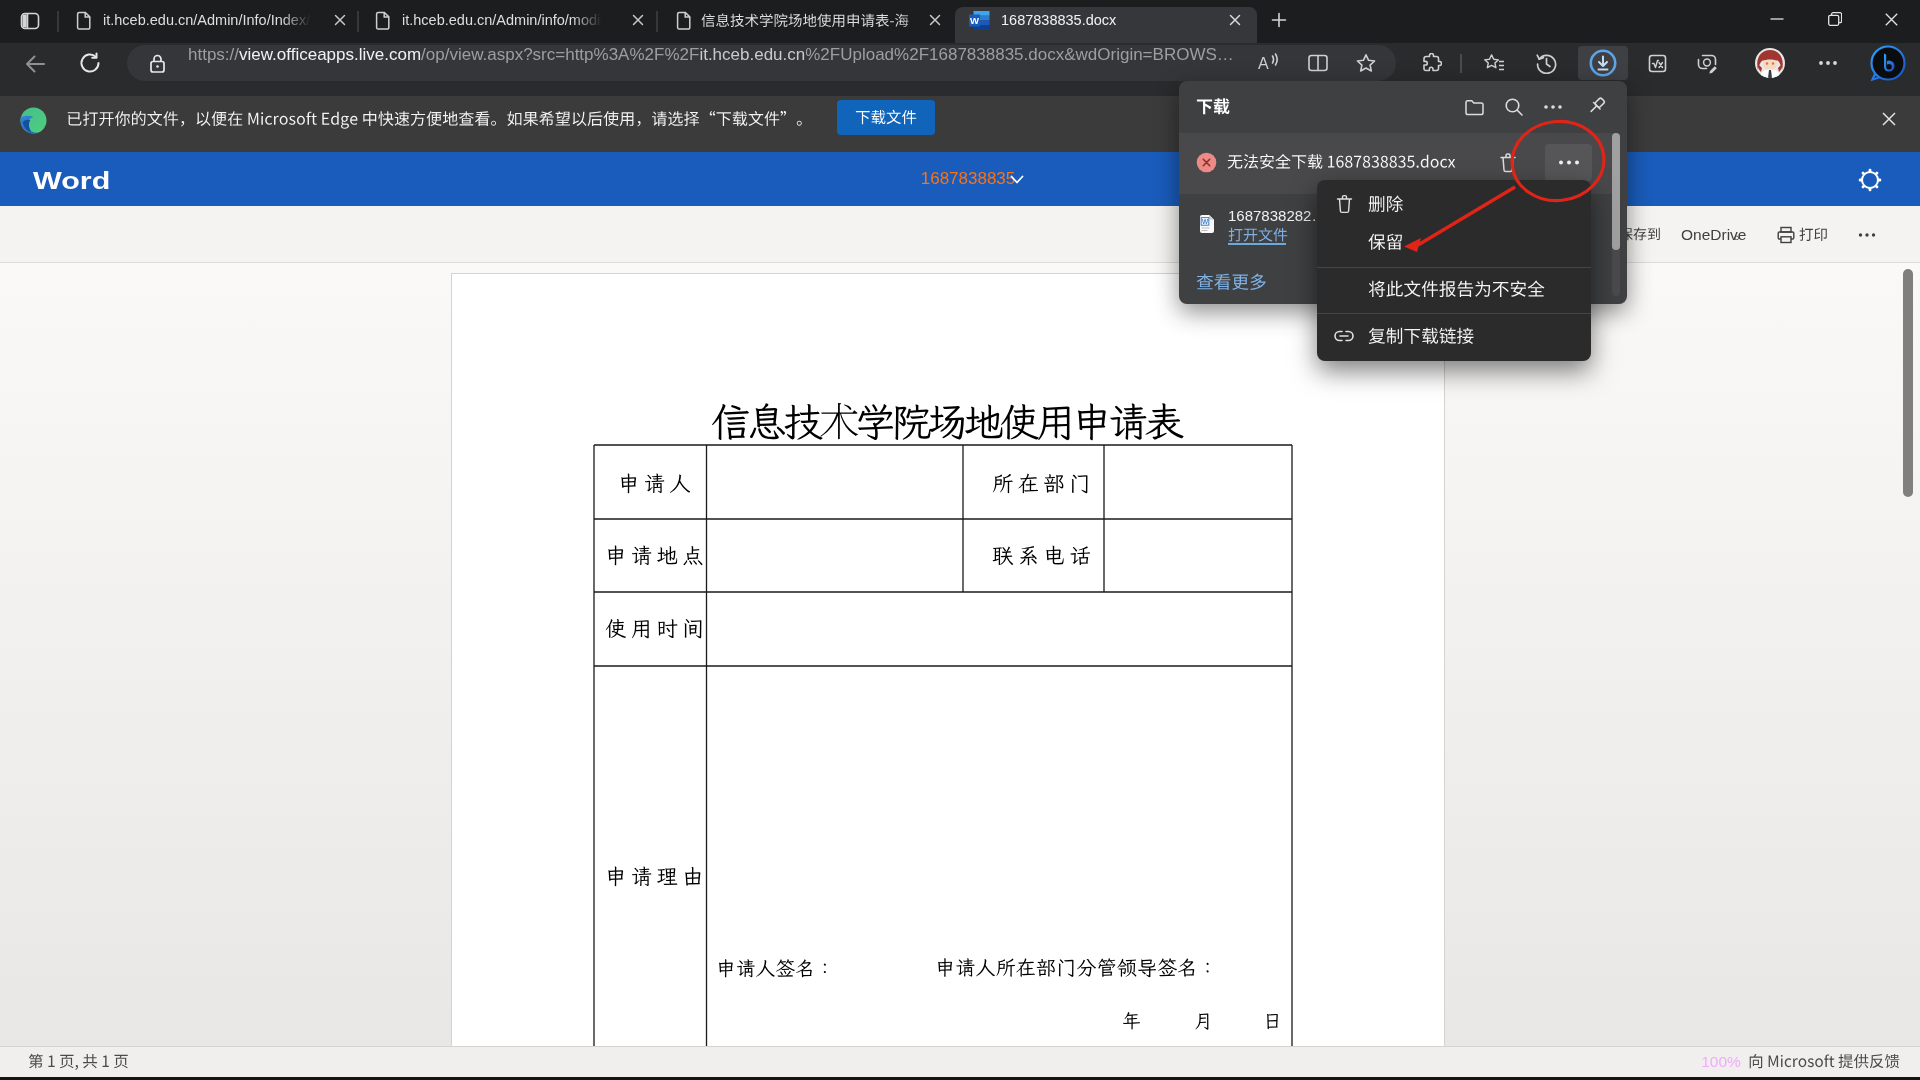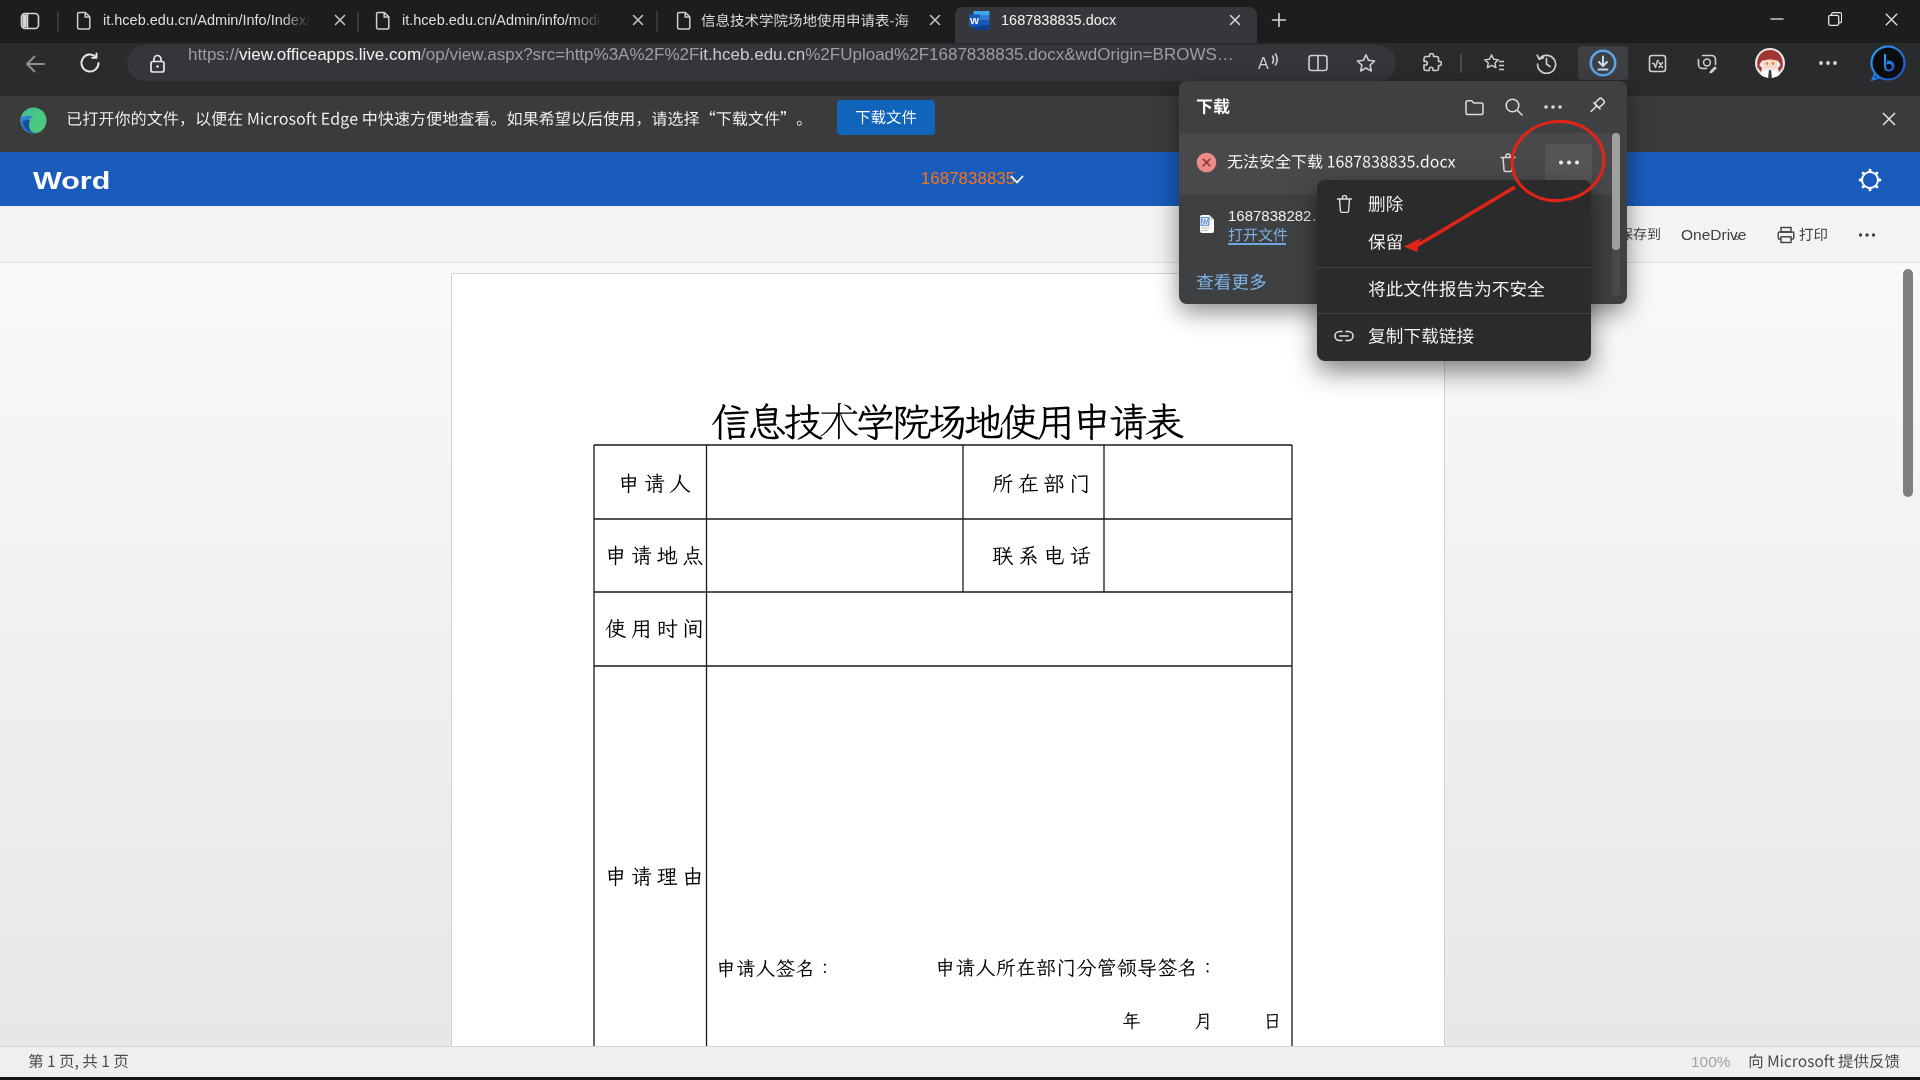--- a/index.html
+++ b/index.html
@@ -283,21 +283,21 @@
   </svg>
 <svg style="position:absolute;left:1194.0px;top:1008.4px;" width="19.0" height="25.0" viewBox="0 0 1000 1317">
     <path transform="translate(0,1032) scale(1,-1)" fill="#000" d="M688 682 692 -27Q655 -14 626 -0Q598 13 570 29Q548 42 537 42Q530 42 530 36Q530 28 544 11Q559 -6 582 -26Q605 -47 630 -66Q654 -85 676 -97Q697 -109 708 -109Q715 -109 727 -104Q739 -98 749 -84Q759 -70 759 -47Q759 -39 758 -31Q758 -23 758 -13L753 680Q753 688 756 693Q759 698 759 705Q759 713 747 728Q735 742 716 742Q714 742 711 742Q708 741 705 741L354 720Q300 747 284 747Q275 747 275 739Q275 733 278 725Q285 705 286 684Q288 663 288 640V546Q288 425 278 338Q267 250 244 183Q221 116 182 58Q144 0 88 -62Q72 -79 72 -89Q72 -96 79 -96Q92 -96 113 -79Q163 -39 206 6Q248 52 280 110Q312 168 330 245L619 260H621Q630 261 636 266Q643 270 643 277Q643 284 634 294Q626 305 614 314Q601 323 588 323Q583 323 577 321Q555 314 532 312L340 300Q345 333 348 375Q351 417 352 457L622 474Q631 475 638 480Q644 484 644 491Q644 497 636 508Q627 518 614 527Q602 536 588 536Q582 536 580 535Q558 528 535 526L354 512L356 661Z"></path>
   </svg>
 <svg style="position:absolute;left:1263.0px;top:1008.4px;" width="19.0" height="25.0" viewBox="0 0 1000 1317">
     <path transform="translate(0,1032) scale(1,-1)" fill="#000" d="M698 340 687 61 307 49 299 322ZM710 657 700 401 297 381 290 635ZM309 -11 747 4Q761 5 770 6Q779 8 779 16Q779 22 772 34Q766 45 751 64L779 659Q780 664 782 669Q784 674 784 680Q784 697 766 708Q749 718 735 718H728L287 695Q258 709 240 714Q222 720 213 720Q202 720 202 712Q202 706 209 692Q216 679 220 661Q224 643 225 627L241 36V16Q241 -9 238 -30Q238 -31 238 -33Q237 -35 237 -37Q237 -50 248 -60Q260 -71 274 -76Q287 -82 294 -82Q310 -82 310 -57V-52Z"></path>
   </svg>
 <svg style="position:absolute;left:28.0px;top:1049.0px;" width="100.9" height="22.4" viewBox="0 0 6508 1448">
     <path transform="translate(0,1160) scale(1,-1)" fill="#4a4a4a" d="M168 401C160 329 145 240 131 180H398C315 93 188 17 70 -22C87 -36 108 -63 119 -81C238 -34 369 51 457 151V-80H531V180H821C811 89 800 50 786 36C778 29 768 28 750 28C732 27 685 28 636 33C647 14 656 -15 657 -36C709 -39 758 -39 783 -37C812 -35 830 -29 847 -12C873 13 886 74 900 214C901 224 902 244 902 244H531V337H868V558H131V494H457V401ZM231 337H457V244H217ZM531 494H795V401H531ZM212 845C177 749 117 658 46 598C65 589 95 572 109 561C147 597 184 643 216 696H271C292 656 312 607 321 575L387 599C380 624 364 662 346 696H507V754H249C261 778 272 803 281 828ZM598 845C572 753 525 665 464 607C483 598 515 579 530 568C561 602 591 646 617 696H685C718 657 749 607 763 574L828 602C816 628 793 664 767 696H947V754H644C654 778 663 803 670 828Z M1312 0H1714V76H1567V733H1497C1457 710 1410 693 1345 681V623H1476V76H1312Z M2467 462V281C2467 174 2424 55 2053 -19C2069 -35 2090 -64 2099 -80C2488 4 2544 143 2544 280V462ZM2548 110C2664 56 2815 -27 2888 -83L2935 -23C2857 32 2706 111 2592 161ZM2174 595V128H2251V525H2763V130H2842V595H2481C2500 630 2520 673 2538 715H2938V785H2077V715H2452C2440 676 2422 631 2406 595Z M3078 -190C3168 -152 3224 -77 3224 19C3224 86 3195 126 3147 126C3110 126 3078 102 3078 62C3078 22 3109 -2 3145 -2L3156 -1C3155 -61 3118 -109 3056 -136Z M4092 150C4187 80 4309 -20 4369 -80L4440 -34C4375 27 4250 122 4158 189ZM3834 187C3778 112 3665 25 3567 -28C3584 -41 3611 -65 3626 -81C3727 -23 3840 70 3912 157ZM3594 628V556H3785V318H3553V245H4461V318H4225V556H4425V628H4225V831H4148V628H3862V831H3785V628ZM3862 318V556H4148V318Z M4817 0H5219V76H5072V733H5002C4962 710 4915 693 4850 681V623H4981V76H4817Z M5972 462V281C5972 174 5929 55 5558 -19C5574 -35 5595 -64 5604 -80C5993 4 6049 143 6049 280V462ZM6053 110C6169 56 6320 -27 6393 -83L6440 -23C6362 32 6211 111 6097 161ZM5679 595V128H5756V525H6268V130H6347V595H5986C6005 630 6025 673 6043 715H6443V785H5582V715H5957C5945 676 5927 631 5911 595Z"></path>
   </svg>
-<div style="position:absolute;left:1691px;top:1053px;width:60px;height:18px;color:#a3a3a3;font:15.5px 'Liberation Sans',sans-serif;">100%</div>
+<div style="position:absolute;left:1691px;top:1053px;width:60px;height:18px;color:#f0abfc;font:15.5px 'Liberation Sans',sans-serif;text-align:center;">100%</div>
 <svg style="position:absolute;left:1748.0px;top:1049.0px;" width="152.1" height="22.4" viewBox="0 0 9815 1448">
     <path transform="translate(0,1160) scale(1,-1)" fill="#4a4a4a" d="M438 842C424 791 399 721 374 667H99V-80H173V594H832V20C832 2 826 -4 806 -4C785 -5 716 -6 644 -2C655 -24 666 -59 670 -80C762 -80 824 -79 860 -67C895 -54 907 -30 907 20V667H457C482 715 509 773 531 827ZM373 394H626V198H373ZM304 461V58H373V130H696V461Z M1325 0H1408V406C1408 469 1402 558 1396 622H1400L1459 455L1598 74H1660L1798 455L1857 622H1861C1856 558 1849 469 1849 406V0H1935V733H1824L1684 341C1667 291 1652 239 1633 188H1629C1611 239 1595 291 1576 341L1436 733H1325Z M2128 0H2220V543H2128ZM2174 655C2210 655 2235 679 2235 716C2235 751 2210 775 2174 775C2138 775 2114 751 2114 716C2114 679 2138 655 2174 655Z M2617 -13C2682 -13 2744 13 2793 55L2753 117C2719 87 2675 63 2625 63C2525 63 2457 146 2457 271C2457 396 2529 480 2628 480C2670 480 2705 461 2736 433L2782 493C2744 527 2695 557 2624 557C2484 557 2363 452 2363 271C2363 91 2473 -13 2617 -13Z M2913 0H3005V349C3041 441 3096 475 3141 475C3164 475 3176 472 3194 466L3211 545C3194 554 3177 557 3153 557C3093 557 3037 513 2999 444H2997L2988 543H2913Z M3512 -13C3645 -13 3763 91 3763 271C3763 452 3645 557 3512 557C3379 557 3261 452 3261 271C3261 91 3379 -13 3512 -13ZM3512 63C3418 63 3355 146 3355 271C3355 396 3418 480 3512 480C3606 480 3670 396 3670 271C3670 146 3606 63 3512 63Z M4049 -13C4177 -13 4246 60 4246 148C4246 251 4160 283 4081 313C4020 336 3964 356 3964 407C3964 450 3996 486 4065 486C4113 486 4151 465 4188 438L4232 495C4191 529 4131 557 4064 557C3945 557 3877 489 3877 403C3877 310 3959 274 4035 246C4095 224 4159 198 4159 143C4159 96 4124 58 4052 58C3987 58 3939 84 3891 123L3847 62C3898 19 3972 -13 4049 -13Z M4586 -13C4719 -13 4837 91 4837 271C4837 452 4719 557 4586 557C4453 557 4335 452 4335 271C4335 91 4453 -13 4586 -13ZM4586 63C4492 63 4429 146 4429 271C4429 396 4492 480 4586 480C4680 480 4744 396 4744 271C4744 146 4680 63 4586 63Z M4922 469H4996V0H5087V469H5202V543H5087V629C5087 699 5112 736 5164 736C5183 736 5205 731 5225 721L5245 792C5220 802 5188 809 5154 809C5046 809 4996 740 4996 630V543L4922 538Z M5476 -13C5510 -13 5546 -3 5577 7L5559 76C5541 68 5517 61 5497 61C5434 61 5413 99 5413 165V469H5561V543H5413V696H5337L5327 543L5241 538V469H5322V168C5322 59 5361 -13 5476 -13Z M6293 617H6627V538H6293ZM6293 750H6627V671H6293ZM6224 807V480H6699V807ZM6244 297C6228 149 6183 36 6094 -35C6110 -45 6139 -68 6150 -80C6203 -33 6243 28 6271 104C6336 -37 6442 -65 6588 -65H6763C6766 -45 6776 -14 6786 3C6751 2 6616 2 6591 2C6557 2 6525 3 6495 8V165H6705V227H6495V345H6754V408H6179V345H6424V27C6367 52 6323 97 6294 181C6302 215 6308 251 6313 289ZM5979 839V638H5855V568H5979V348C5928 332 5881 319 5844 309L5863 235L5979 273V14C5979 0 5974 -4 5962 -4C5950 -5 5911 -5 5868 -4C5877 -24 5887 -55 5889 -73C5952 -74 5991 -71 6015 -59C6040 -48 6049 -27 6049 14V296L6160 333L6150 401L6049 370V568H6160V638H6049V839Z M7299 178C7257 100 7187 22 7118 -30C7136 -41 7164 -65 7178 -77C7246 -20 7322 69 7371 155ZM7527 141C7593 74 7667 -19 7701 -80L7764 -40C7729 20 7654 109 7586 175ZM7084 838C7027 686 6934 535 6836 439C6849 421 6871 382 6878 364C6912 399 6945 440 6977 484V-78H7051V600C7091 669 7126 742 7155 816ZM7547 830V626H7352V829H7279V626H7150V554H7279V307H7125V234H7775V307H7621V554H7764V626H7621V830ZM7352 554H7547V307H7352Z M8619 831C8475 790 8209 765 7984 754V488C7984 332 7975 115 7870 -39C7889 -47 7921 -69 7935 -83C8039 70 8059 297 8061 462H8128C8174 330 8239 221 8326 134C8238 68 8136 21 8029 -7C8044 -24 8063 -54 8072 -75C8186 -41 8293 10 8385 82C8472 13 8578 -38 8705 -71C8715 -50 8736 -20 8752 -5C8630 22 8527 68 8443 131C8544 227 8623 353 8667 517L8616 539L8601 535H8061V690C8278 700 8520 726 8681 771ZM8569 462C8528 349 8464 255 8383 182C8304 257 8244 351 8204 462Z M9232 401V89H9302V340H9625V89H9697V401ZM9486 40C9567 9 9665 -43 9713 -82L9750 -28C9700 10 9601 59 9520 89ZM9428 289V193C9428 111 9387 30 9166 -24C9179 -36 9199 -67 9206 -83C9443 -22 9499 84 9499 190V289ZM8966 839C8944 690 8905 545 8844 450C8860 441 8889 417 8900 406C8935 463 8965 537 8988 619H9117C9101 569 9081 518 9062 483L9119 463C9149 515 9180 599 9204 672L9156 688L9144 685H9006C9017 731 9026 778 9034 826ZM8966 -73C8979 -54 9004 -33 9177 100C9170 115 9160 141 9155 160L9049 82V480H8981V78C8981 28 8944 -8 8924 -23C8937 -34 8958 -59 8966 -73ZM9237 773V581H9434V516H9186V457H9776V516H9503V581H9708V773H9503V839H9434V773ZM9300 720H9434V634H9300ZM9503 720H9642V634H9503Z"></path>
   </svg>
 <div style="position:absolute;left:1179px;top:81px;width:448px;height:223px;background:#3f4042;border-radius:8px;box-shadow:0 8px 24px rgba(0,0,0,0.45);z-index:10;"></div>
 <svg style="position:absolute;left:1196.0px;top:93.3px;z-index:11;" width="34.0" height="24.6" viewBox="0 0 2000 1448">
     <path transform="translate(0,1160) scale(1,-1)" fill="#fff" d="M52 776V655H415V-87H544V391C646 333 760 260 818 207L907 317C830 380 674 467 565 521L544 496V655H949V776Z M1736 785C1777 742 1827 682 1848 642L1941 703C1918 742 1865 800 1823 840ZM1055 110 1065 3 1307 24V-86H1418V34L1573 49L1574 145L1418 134V190H1557L1558 289H1418V348H1307V289H1213C1230 314 1248 341 1265 370H1570V463H1316L1342 519L1267 539H1600C1609 386 1625 246 1655 139C1610 78 1558 27 1499 -14C1527 -35 1562 -71 1579 -97C1624 -63 1664 -23 1701 20C1735 -43 1780 -80 1838 -80C1921 -80 1955 -39 1972 117C1944 128 1905 154 1882 180C1877 75 1867 34 1848 34C1821 34 1797 67 1778 124C1841 224 1890 339 1926 466L1820 495C1800 419 1773 347 1741 281C1729 356 1720 444 1715 539H1957V632H1711C1709 702 1709 774 1711 848H1592C1592 775 1593 702 1596 632H1378V690H1543V782H1378V849H1264V782H1096V690H1264V632H1046V539H1221C1213 513 1203 487 1192 463H1060V370H1146C1135 351 1126 337 1120 329C1103 302 1087 284 1068 280C1082 251 1099 197 1105 175C1114 184 1150 190 1188 190H1307V126Z"></path>
   </svg>
 <svg style="position:absolute;left:1464px;top:97px;z-index:11;" width="21" height="20" viewBox="0 0 21 20">
     <path d="M2 5.5A1.8 1.8 0 0 1 3.8 3.7h4l2 2.3h7.4a1.8 1.8 0 0 1 1.8 1.8v8a1.8 1.8 0 0 1-1.8 1.8H3.8A1.8 1.8 0 0 1 2 15.8z" fill="none" stroke="#dcdcdc" stroke-width="1.5" stroke-linejoin="round"></path>
   </svg>

